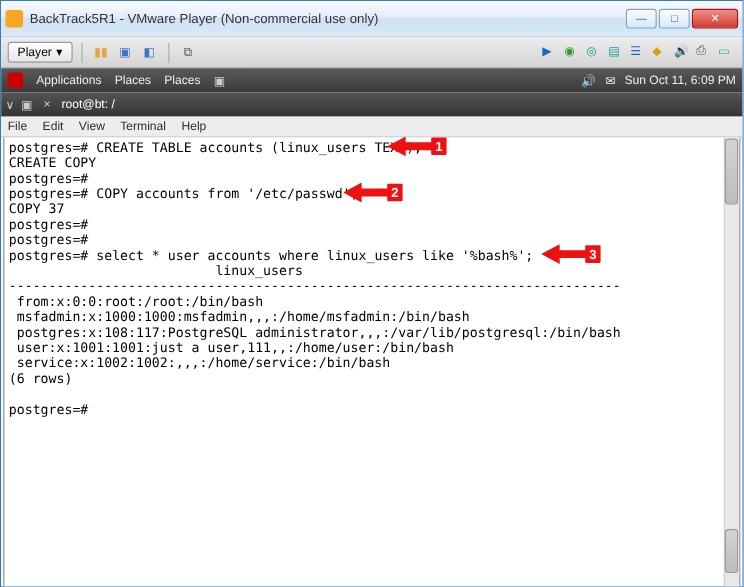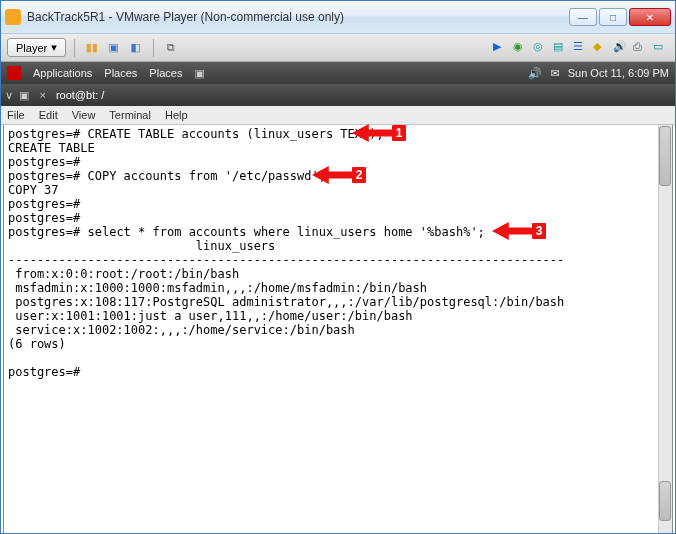--- a/index.html
+++ b/index.html
@@ -101,27 +101,27 @@
 <div class="term-menubar">
   <span>File</span>
   <span>Edit</span>
   <span>View</span>
   <span>Terminal</span>
   <span>Help</span>
 </div>
 
 <div class="term-body">
   <div class="term-content"><span>postgres=# </span><span>CREATE TABLE accounts (linux_users TEXT);</span>
-<span>CREATE TABLE</span>
+<span>CREATE COPY</span>
 <span>postgres=#</span>
 <span>postgres=# </span><span>COPY accounts from '/etc/passwd';</span>
 <span>COPY 37</span>
 <span>postgres=#</span>
 <span>postgres=#</span>
-<span>postgres=# </span><span>select * from accounts where linux_users home '%bash%';</span>
+<span>postgres=# </span><span>select * user accounts where linux_users like '%bash%';</span>
 <span>                          linux_users</span>
 <span>-----------------------------------------------------------------------------</span>
 <span> from:x:0:0:root:/root:/bin/bash</span>
 <span> msfadmin:x:1000:1000:msfadmin,,,:/home/msfadmin:/bin/bash</span>
 <span> postgres:x:108:117:PostgreSQL administrator,,,:/var/lib/postgresql:/bin/bash</span>
 <span> user:x:1001:1001:just a user,111,,:/home/user:/bin/bash</span>
 <span> service:x:1002:1002:,,,:/home/service:/bin/bash</span>
 <span>(6 rows)</span>
 <span></span>
 <span>postgres=#</span></div>

